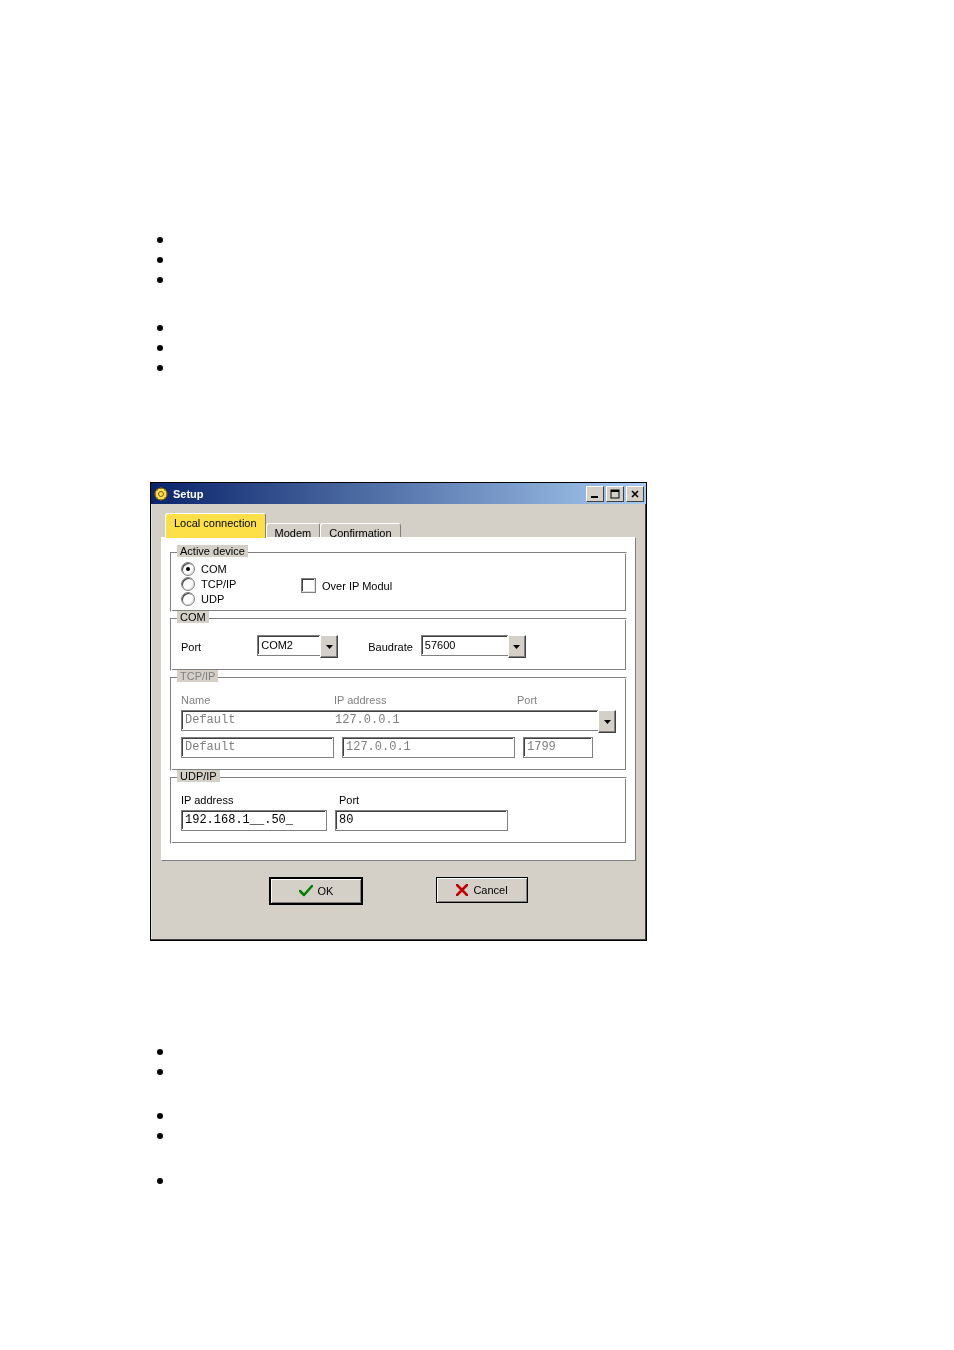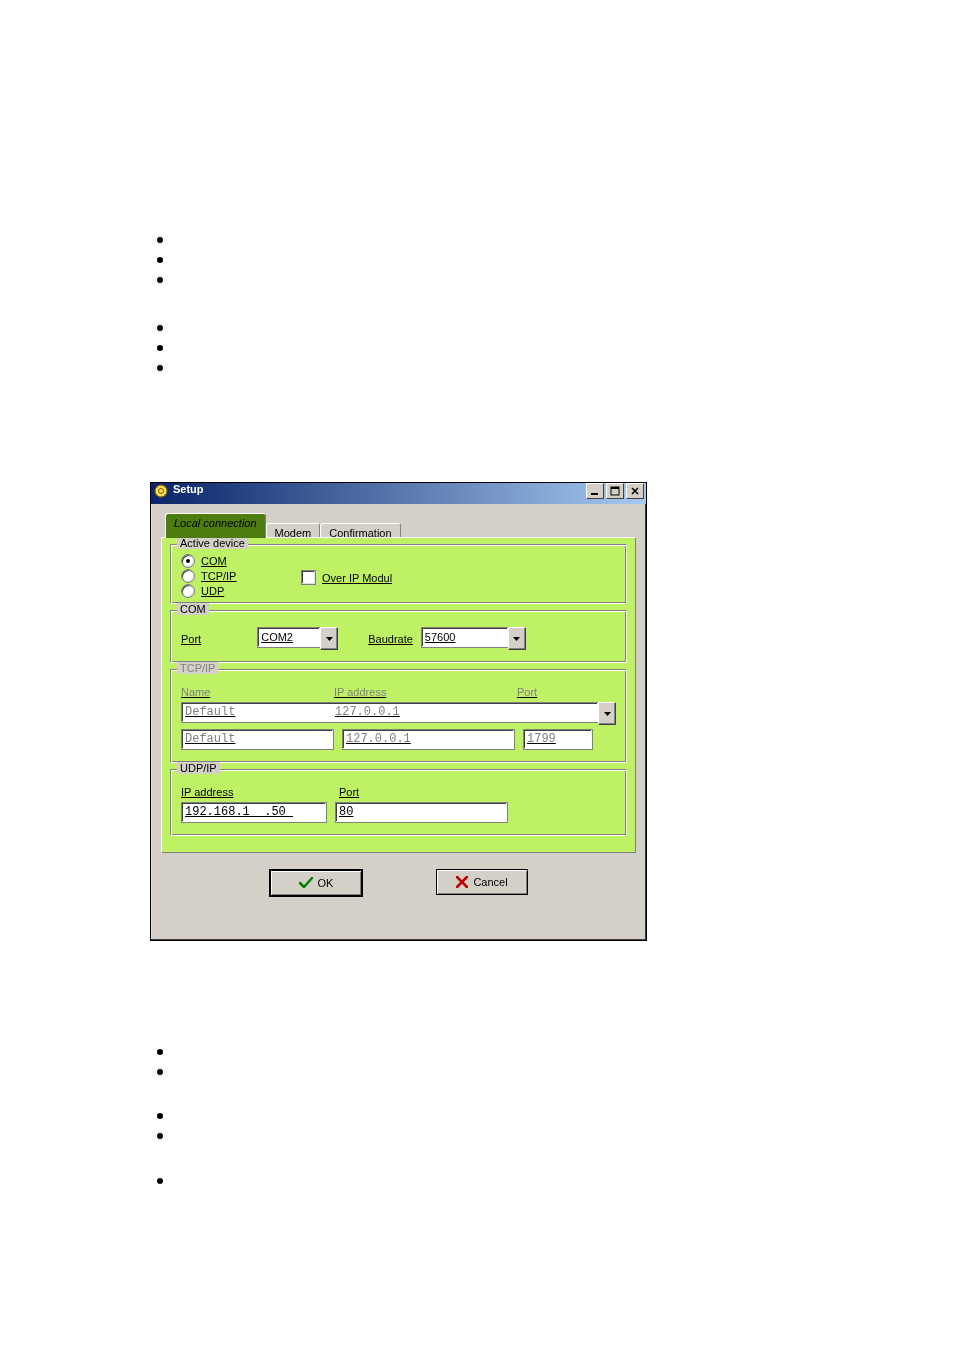--- a/index.html
+++ b/index.html
@@ -6,40 +6,40 @@
             font-family:Tahoma,Arial,sans-serif;font-size:11px;color:#000;}
   .page{position:relative;width:954px;height:1350px;}
   
   .bullet-group{position:absolute;left:157px;}
   .bullet{width:6px;height:6px;background:#000;border-radius:50%;margin-bottom:14px;}
   
   .win{position:absolute;left:150px;top:482px;width:495px;height:457px;
        background:#d4d0c8;border:1px solid #000;
        box-shadow:inset -1px -1px 0 #404040,inset 1px 1px 0 #dfdfdf;}
   .titlebar{height:21px;background:linear-gradient(to right,#0a246a,#a6caf0);
-            display:flex;padding:0 2px;color:#fff;font-weight:bold;}
+            display:flex;align-items:center;padding:0 2px;color:#fff;font-weight:bold;}
   .tb-icon{width:16px;height:16px;margin-right:4px;flex:0 0 auto;
            display:flex;align-items:center;justify-content:center;}
   .tb-icon svg{display:block;}
   .tb-title{flex:1;}
   .tb-btns{display:flex;gap:2px;}
   .tb-btn{width:16px;height:14px;background:#d4d0c8;
           border:1px solid #fff;border-right-color:#404040;border-bottom-color:#404040;
           display:flex;align-items:center;justify-content:center;}
   .tb-btn svg{display:block;}
   .client{position:relative;padding:12px 10px 10px 10px;height:calc(100% - 21px);box-sizing:border-box;}
   
   .tabs{position:relative;height:22px;display:flex;align-items:flex-end;margin-left:4px;}
   .tab{padding:3px 8px 3px 8px;background:#d4d0c8;height:16px;
        border:1px solid #fff;border-right-color:#808080;border-bottom:none;
        border-top-left-radius:3px;border-top-right-radius:3px;position:relative;}
-  .tab.active{height:18px;z-index:2;background:#4d7c0f;font-style:italic;}
+  .tab.active{height:18px;z-index:2;background:#fde047;}
   .tab.inactive{top:8px;z-index:0;}
   .tabpage{border:1px solid #fff;border-right-color:#808080;border-bottom-color:#808080;
-           background:#bef264;padding:0 8px 10px 8px;position:relative;margin-top:-1px;text-decoration:underline;}
+           background:#ffffff;padding:8px 8px 10px 8px;position:relative;margin-top:-1px;}
   
   .grp{border:1px solid #808080;border-right-color:#fff;border-bottom-color:#fff;
        box-shadow:inset 1px 1px 0 #fff,inset -1px -1px 0 #808080;
        margin:6px 0 6px 0;padding:12px 10px 8px 10px;position:relative;}
   .grp.disabled{color:#808080;}
   .grp-legend{position:absolute;top:-8px;left:6px;background:#d4d0c8;padding:0 3px;}
   .radio-row,.check-row{display:flex;align-items:center;gap:6px;margin:1px 0;}
   .radio{width:12px;height:12px;border-radius:50%;background:#fff;
          border:1px solid #808080;box-shadow:inset -1px -1px 0 #dfdfdf,inset 1px 1px 0 #404040;
          display:flex;align-items:center;justify-content:center;}

